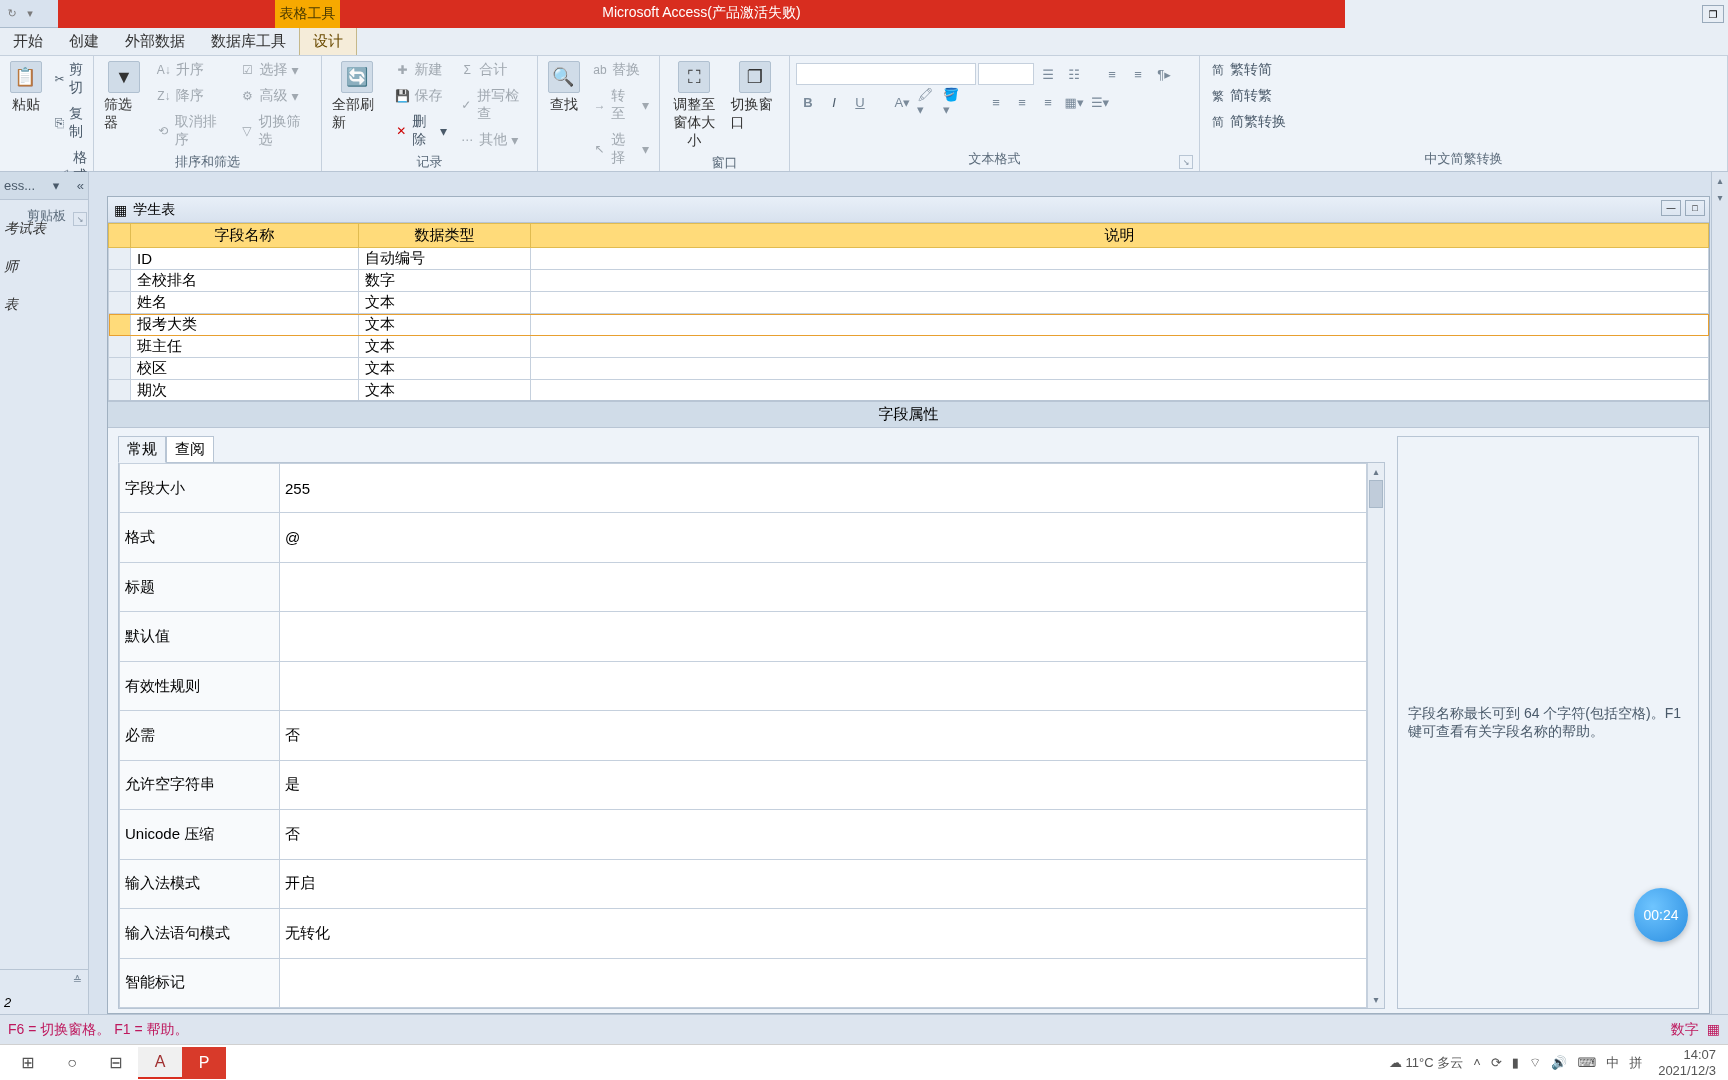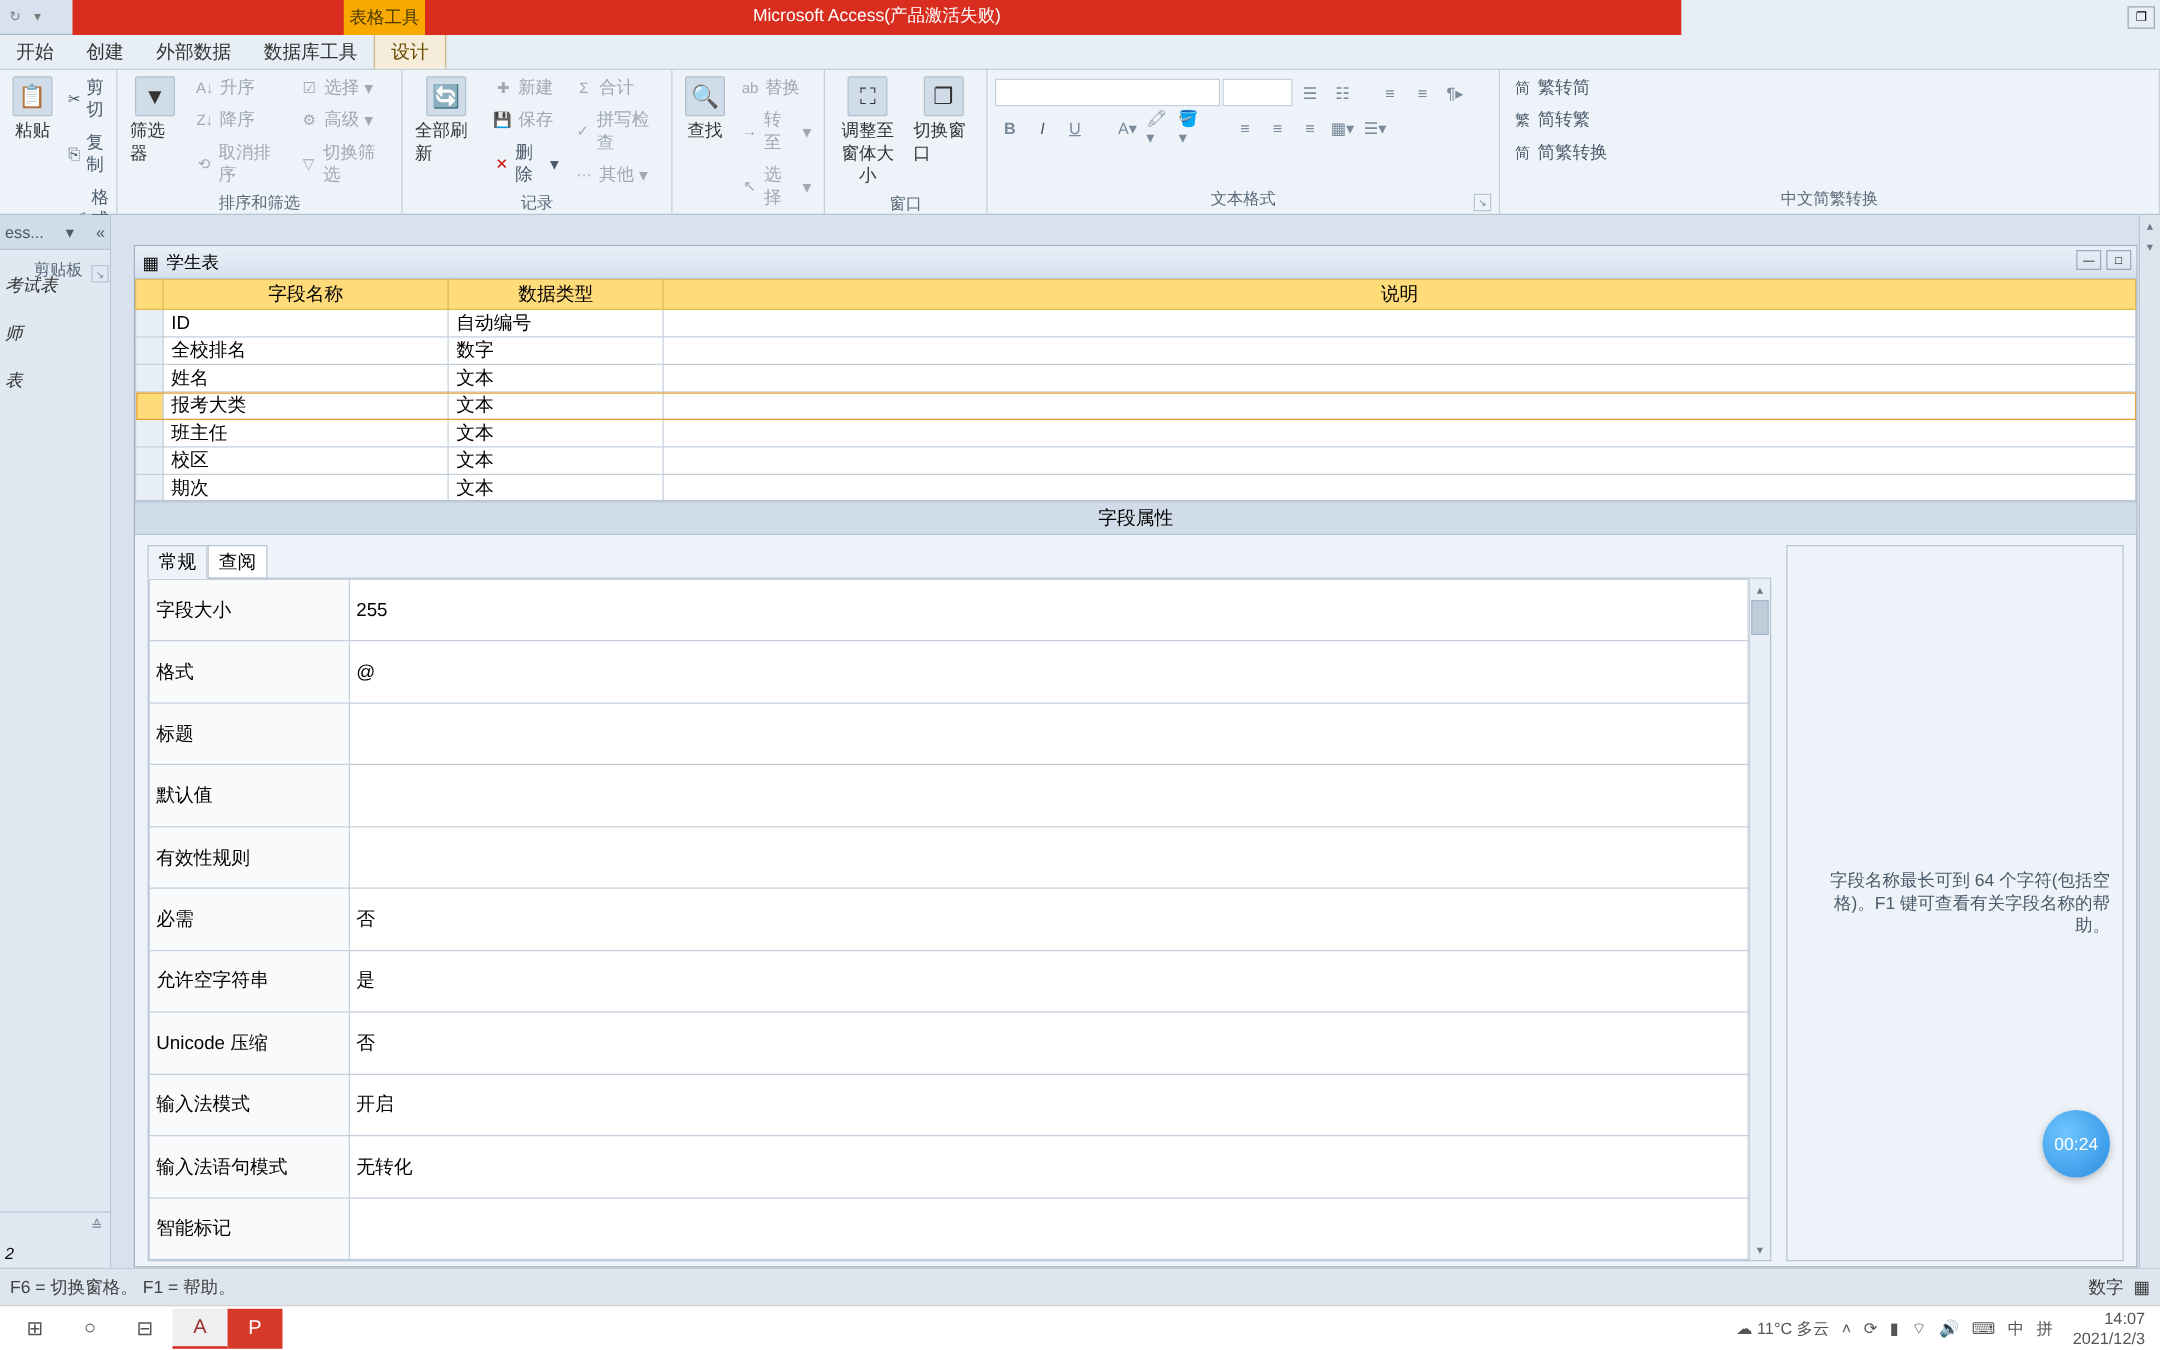--- a/index.html
+++ b/index.html
@@ -78,24 +78,24 @@
 .fld-tab { padding: 3px 8px; border: 1px solid #b8c5d4; background: #fff; }
 .fld-tab.active { background: #eef3f9; border-bottom: 1px solid #eef3f9; position: relative; z-index: 1; }
 .fld-grid-wrap { flex: 1; border: 1px solid #b8c5d4; margin-top: -1px; display: flex; }
 .fld-grid { flex: 1; border-collapse: collapse; width: 100%; }
 .fld-grid td { border: 1px solid #c5d0dd; font-size: 15px; padding: 1px 5px; height: 21px; background: #fff; }
 .fld-grid td.lbl { width: 160px; background: #f8fafc; }
 .fld-scroll { width: 17px; background: #e8eef5; border-left: 1px solid #c5d0dd; display: flex; flex-direction: column; }
 .fld-scroll .arrow { height: 17px; display: flex; align-items: center; justify-content: center; font-size: 10px; color: #6a7a8a; }
 .fld-scroll .track { flex: 1; position: relative; }
 .fld-scroll .thumb { position: absolute; top: 0; left: 1px; right: 1px; height: 28px; background: #c0ccda; border: 1px solid #a8b8c8; }
-.fld-right { width: 270px; border: 1px solid #b8c5d4; background: #eef3f9; display: flex; align-items: center; justify-content: center; text-align: right; font-size: 14px; color: #4a5a6a; padding: 10px; }
-
-
-.statusbar { height: 30px; background: #dde5ef; border-top: 1px solid #b8c5d4; display: flex; align-items: center; padding: 0 8px; font-size: 14px; color: #404040; }
+.fld-right { width: 302px; border: 1px solid #b8c5d4; background: #eef3f9; display: flex; align-items: center; justify-content: center; text-align: left; font-size: 14px; color: #4a5a6a; padding: 10px; }
+
+
+.statusbar { height: 30px; background: #dde5ef; border-top: 1px solid #b8c5d4; display: flex; align-items: center; padding: 0 8px; font-size: 14px; color: #be185d; }
 .statusbar .right { margin-left: auto; display: flex; gap: 8px; }
 
 
 .taskbar { height: 36px; background: #fff; border-top: 1px solid #d0d0d0; display: flex; align-items: center; padding: 0 6px; position: relative; }
 .tb-btn { width: 44px; height: 32px; display: flex; align-items: center; justify-content: center; font-size: 16px; color: #555; }
 .tb-btn.active { background: #f0f0f0; border-bottom: 2px solid #d82d1f; }
 .tb-right { margin-left: auto; display: flex; align-items: center; gap: 10px; font-size: 13px; color: #555; }
 .tb-clock { text-align: right; line-height: 1.2; font-size: 13px; padding: 0 6px; }
 
 .timer-badge { position: absolute; right: 40px; bottom: 72px; width: 54px; height: 54px; border-radius: 50%; background: radial-gradient(circle at 35% 35%, #6fc5ff, #2a8de0); color: #fff; display: flex; align-items: center; justify-content: center; font-size: 14px; box-shadow: 0 2px 6px rgba(0,0,0,.25); }

